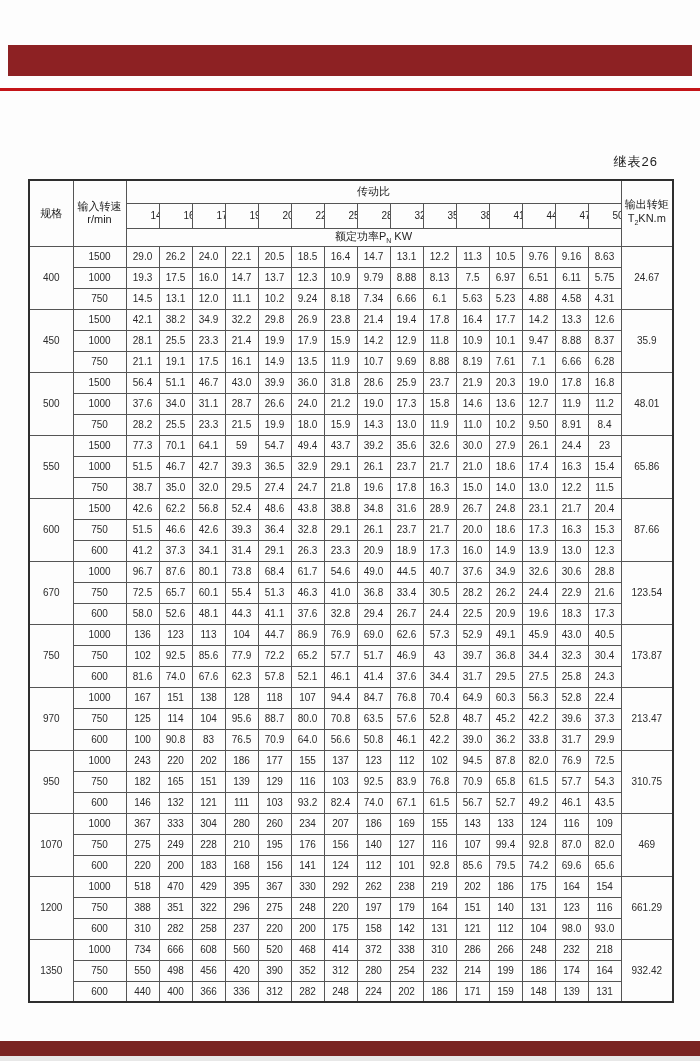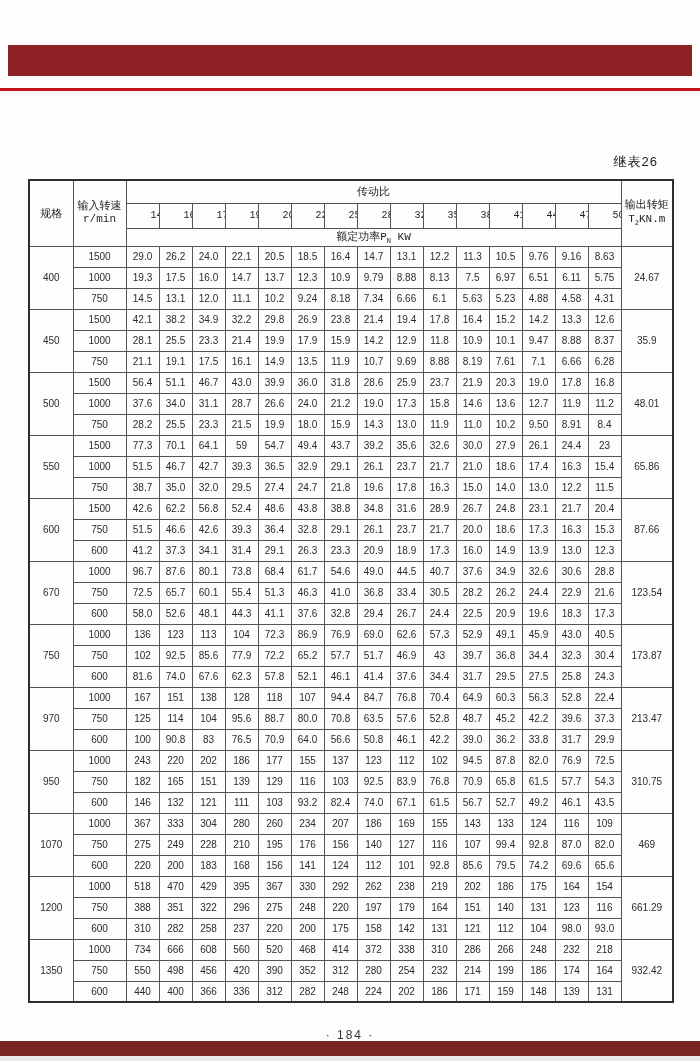--- a/index.html
+++ b/index.html
@@ -41,21 +41,21 @@
   }
   .spec-table th, .spec-table td {
     border: 1px solid #555;
     text-align: center;
     vertical-align: middle;
     padding: 0;
     font-weight: normal;
     overflow: hidden;
     white-space: nowrap;
   }
-  .spec-table thead th { font-size: 11px; color: #1f1f1f; font-family: Liberation Mono, monospace; }
+  .spec-table thead th { font-size: 11px; color: #1f1f1f; }
   .spec-table th.ratio-val { font-size: 10px; padding-left: 24px; }
   .spec-table td { font-size: 10px; color: #2b2b2b; }
   tr.hr1 { height: 23px; }
   tr.hr2 { height: 25px; }
   tr.hr3 { height: 18px; }
   .spec-table tbody tr { height: 21px; }
   .two-line { line-height: 1.25; }
   sub { font-size: 7px; }
   .footer {
     position: absolute;
@@ -187,21 +187,21 @@
           <td>38.2</td>
           <td>34.9</td>
           <td>32.2</td>
           <td>29.8</td>
           <td>26.9</td>
           <td>23.8</td>
           <td>21.4</td>
           <td>19.4</td>
           <td>17.8</td>
           <td>16.4</td>
-          <td>15.2</td>
+          <td>17.7</td>
           <td>14.2</td>
           <td>13.3</td>
           <td>12.6</td>
           <td rowspan="3">35.9</td>
         </tr>
         <tr>
           <td>1000</td>
           <td>28.1</td>
           <td>25.5</td>
           <td>23.3</td>
@@ -460,21 +460,21 @@
           <td>18.3</td>
           <td>17.3</td>
         </tr>
         <tr>
           <td rowspan="3">750</td>
           <td>1000</td>
           <td>136</td>
           <td>123</td>
           <td>113</td>
           <td>104</td>
-          <td>72.3</td>
+          <td>44.7</td>
           <td>86.9</td>
           <td>76.9</td>
           <td>69.0</td>
           <td>62.6</td>
           <td>57.3</td>
           <td>52.9</td>
           <td>49.1</td>
           <td>45.9</td>
           <td>43.0</td>
           <td>40.5</td>
@@ -792,16 +792,15 @@
           <td>186</td>
           <td>171</td>
           <td>159</td>
           <td>148</td>
           <td>139</td>
           <td>131</td>
         </tr>
       </tbody>
   </table>
 
-  <div class="footer">· 184 ·</div>
   <div class="bottom-band" style="background: rgb(122, 36, 34);"></div>
 
 </div>
 
 </body></html>

